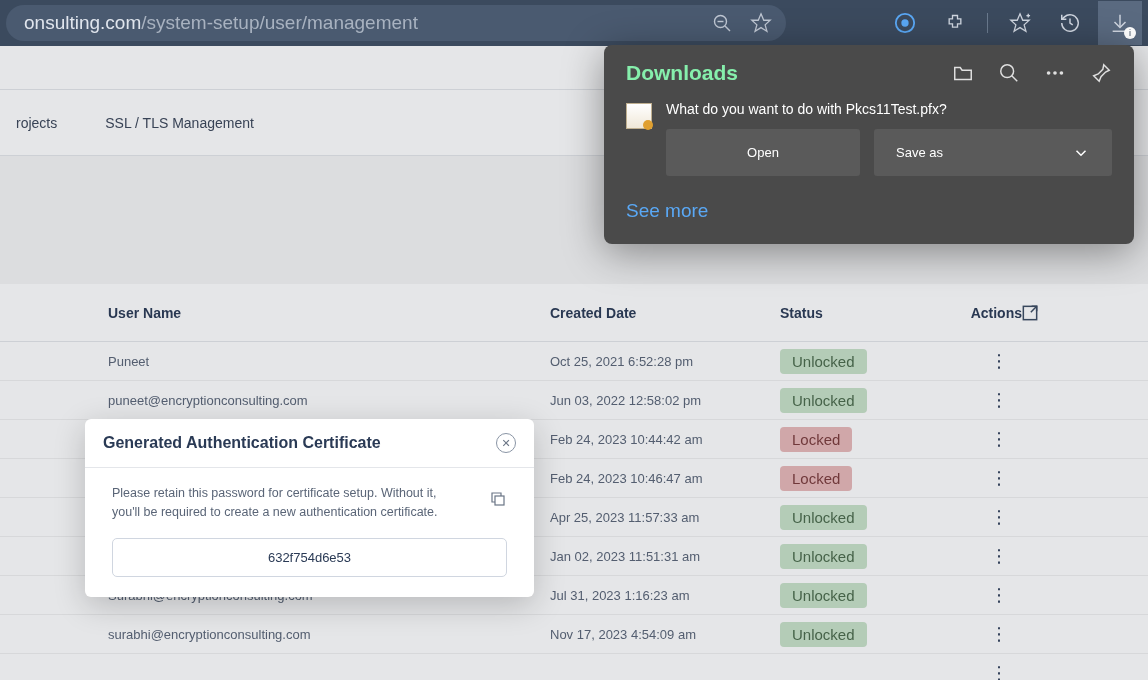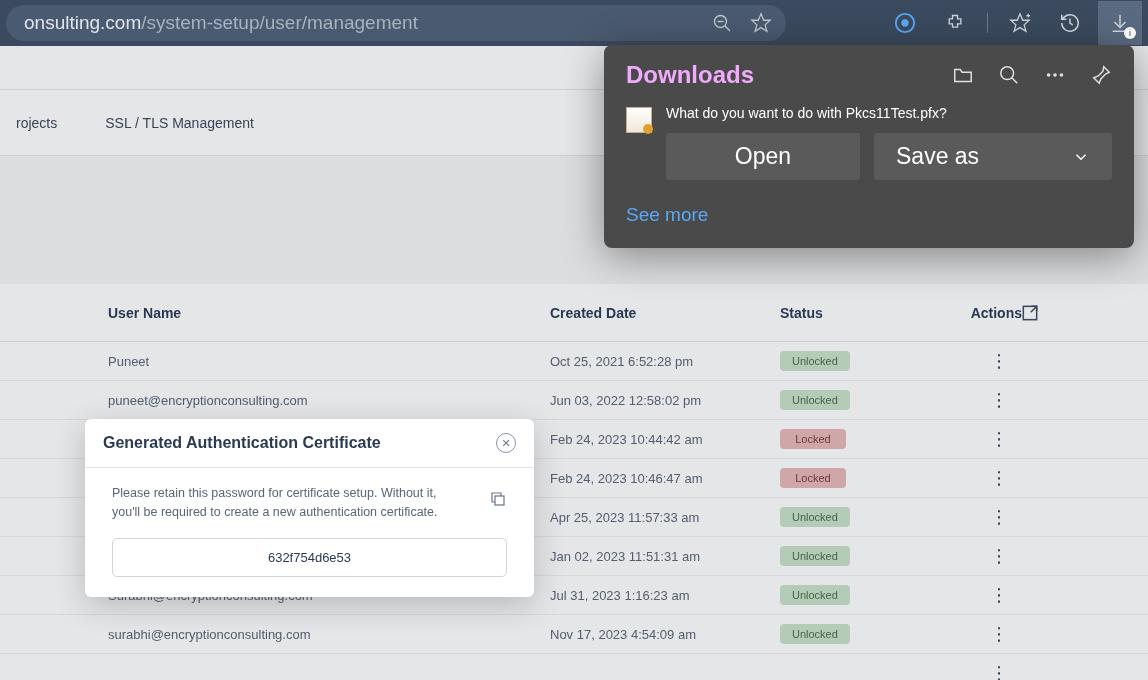--- a/index.html
+++ b/index.html
@@ -31,21 +31,21 @@
 .table-wrap { background:#fff; }
 .table-head { height:58px; display:flex; align-items:center; padding:0 0; color:#2a3a55; font-weight:700; font-size:14px; border-bottom:1px solid #e4e6ea;}
 .col-user { width:550px; padding-left:108px;}
 .col-date { width:230px;}
 .col-status { width:150px;}
 .col-actions { width:110px; text-align:right; padding-right:18px; position:relative;}
 .fs-icon { position:absolute; right:0; top:-2px; color:#3a4a60;}
 
 .table-body .row { height:39px; display:flex; align-items:center; font-size:13px; color:#5a6577; border-bottom:1px solid #f0f0f0;}
 .row .col-user{ padding-left:108px;}
-.badge { padding:4px 12px; border-radius:4px; font-size:11px; color:#4a6a4a; background:#c8e2c8; display:inline-block; min-width:66px; text-align:center;}
+.badge { padding:4px 12px; border-radius:4px; font-size:15px; color:#4a6a4a; background:#c8e2c8; display:inline-block; min-width:66px; text-align:center;}
 .badge.locked { background:#e8b8b8; color:#7a3a3a;}
 .row .col-actions { text-align:left; padding-left:60px;}
 .kebab { color:#2a3a55; font-size:18px; line-height:1;}
 
 
 .modal { position:absolute; left:85px; top:419px; width:449px; background:#fff; border-radius:6px; box-shadow:0 8px 32px rgba(0,0,0,.2); z-index:10;}
 .modal-head { padding:14px 18px; display:flex; align-items:center; justify-content:space-between; border-bottom:1px solid #e4e6ea;}
 .modal-title { font-size:16px; font-weight:600; color:#2a3a55;}
 .modal-close { color:#6a7585; width:20px; height:20px; display:flex;align-items:center;justify-content:center; border:1.5px solid #8a95a5; border-radius:50%; font-size:11px;}
 .modal-body { padding:16px 27px 20px;}
@@ -53,29 +53,29 @@
 .copy-icon { position:absolute; right:0; top:6px; color:#6a7585;}
 .pwd-box { margin-top:16px; border:1px solid #d0d6e0; border-radius:5px; padding:11px; text-align:center; font-size:13px; color:#2a3a55;}
 
 
 .dim { position:absolute; inset:0; top:46px; background:rgba(40,50,65,0.12); pointer-events:none; z-index:5;}
 .content-layer { position:relative; z-index:1;}
 
 
 .dl-panel { position:absolute; right:14px; top:45px; width:530px; background:#4a4a4a; border-radius:8px; box-shadow:0 8px 40px rgba(0,0,0,.4); z-index:20; padding-bottom:18px;}
 .dl-head { display:flex; align-items:center; padding:16px 22px 12px; }
-.dl-title { color:#f0abfc; font-size:24px; font-weight:600; flex:1;}
+.dl-title { color:#86efac; font-size:21px; font-weight:600; flex:1;}
 .dl-head-icons { display:flex; gap:24px; color:#e0e0e0;}
 .dl-item { padding:4px 22px; display:flex; gap:14px; align-items:flex-start;}
 .dl-file-icon { width:26px; height:26px; margin-top:2px; background:linear-gradient(#fff,#f0e8d8); border:1px solid #c0b090; position:relative;}
 .dl-file-icon::after{content:''; position:absolute; bottom:-2px; right:-2px; width:10px;height:10px; background:#e0a030; border-radius:50%;}
 .dl-item-body { flex:1;}
 .dl-q { color:#fff; font-size:14px; margin-bottom:12px;}
 .dl-btns { display:flex; gap:14px;}
-.dl-btn { flex:1; height:47px; background:#5a5a5a; color:#fff; font-size:23px; display:flex; align-items:center; justify-content:center; border-radius:3px;}
+.dl-btn { flex:1; height:47px; background:#5a5a5a; color:#fff; font-size:13px; display:flex; align-items:center; justify-content:center; border-radius:3px;}
 .dl-btn.split { justify-content:space-between; padding:0 22px;}
 .dl-see { color:#5aa8f5; font-size:19px; padding:20px 22px 4px; display:inline-block;}
 
 svg { display:block; }
 </style>
 </head>
 <body>
 
 <div class="browser-bar">
   <div class="url-bar">

